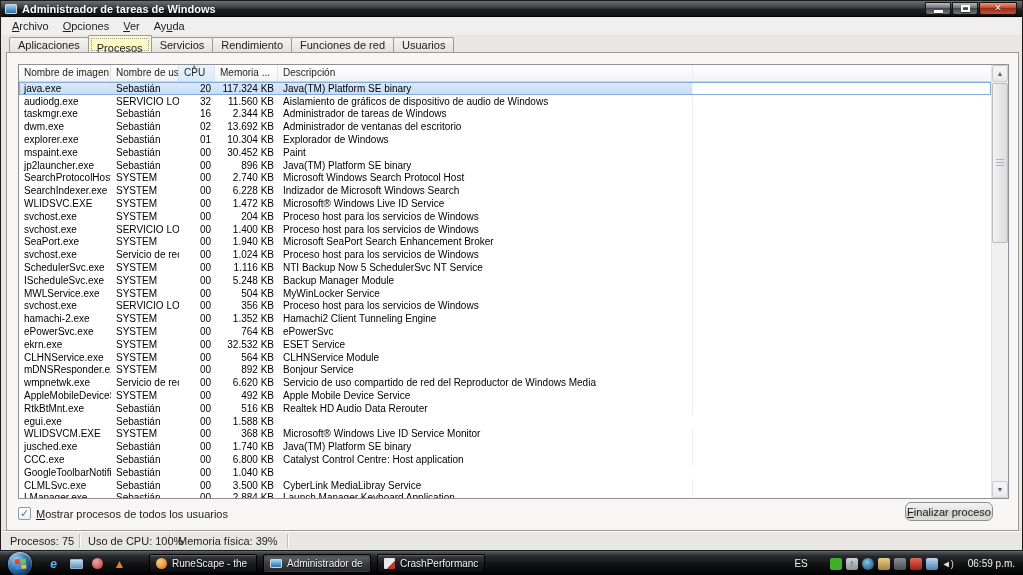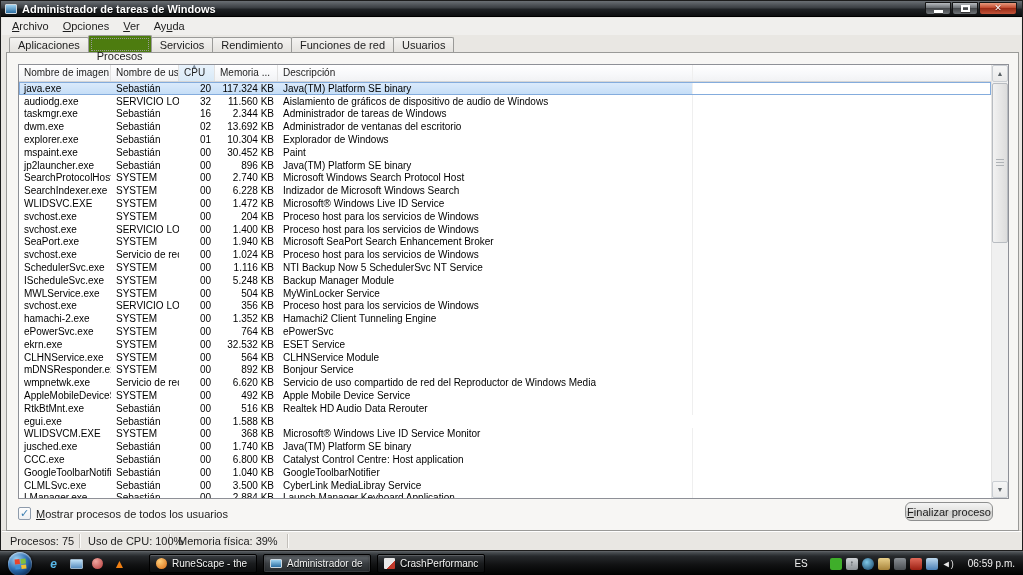--- a/index.html
+++ b/index.html
@@ -29,21 +29,21 @@
   .menubar { position:absolute; left:1px; top:17px; right:1px; height:17px;
     background:#f0efed; display:flex; align-items:center; padding-left:3px;
     border-bottom:1px solid #f0efed; }
   .menu-item { font-size:11px; color:#1d1d1d; padding:1px 7px; cursor:default; }
   u { text-decoration:underline; }
 
   .tabstrip { position:absolute; left:8px; top:36px; height:16px; display:flex; z-index:3; }
   .tab { font-size:11px; color:#1d1d1d; background:linear-gradient(#f4f3f1,#e4e2de);
     border:1px solid #9a9a98; border-bottom:none; border-radius:2px 2px 0 0;
     padding:1px 8px 0 8px; margin-right:-1px; height:15px; position:relative; cursor:default; }
-  .tab.active { background:#4d7c0f; height:17px; margin-top:-2px; padding-top:14px; z-index:4; }
+  .tab.active { background:#fef9c3; height:17px; margin-top:-2px; padding-top:6px; z-index:4; }
   .tab.active::after { content:""; position:absolute; left:2px; right:2px; top:2px; bottom:1px;
     border:1px dotted #9b9b9b; }
 
   .tabpage { position:absolute; left:5px; top:51px; width:1013px; height:479px;
     background:#f7f6f4; border:1px solid #9a9a98; z-index:2; }
 
   
   .listview { position:absolute; left:11px; top:11px; width:991px; height:435px;
     background:#fff; border:1px solid #8e9097; }
   .lv-header { position:absolute; left:0; top:0; right:11px; height:17px; display:flex;
@@ -383,21 +383,20 @@
             <div class="cell col-1">Sebastián</div>
             <div class="cell col-2">00</div>
             <div class="cell col-3">6.800 KB</div>
             <div class="cell col-4">Catalyst Control Centre: Host application</div>
           </div>
           <div class="lv-row">
             <div class="cell col-0">GoogleToolbarNotifi...</div>
             <div class="cell col-1">Sebastián</div>
             <div class="cell col-2">00</div>
             <div class="cell col-3">1.040 KB</div>
-            <div class="cell col-4">GoogleToolbarNotifier</div>
           </div>
           <div class="lv-row">
             <div class="cell col-0">CLMLSvc.exe</div>
             <div class="cell col-1">Sebastián</div>
             <div class="cell col-2">00</div>
             <div class="cell col-3">3.500 KB</div>
             <div class="cell col-4">CyberLink MediaLibray Service</div>
           </div>
           <div class="lv-row">
             <div class="cell col-0">LManager.exe</div>

